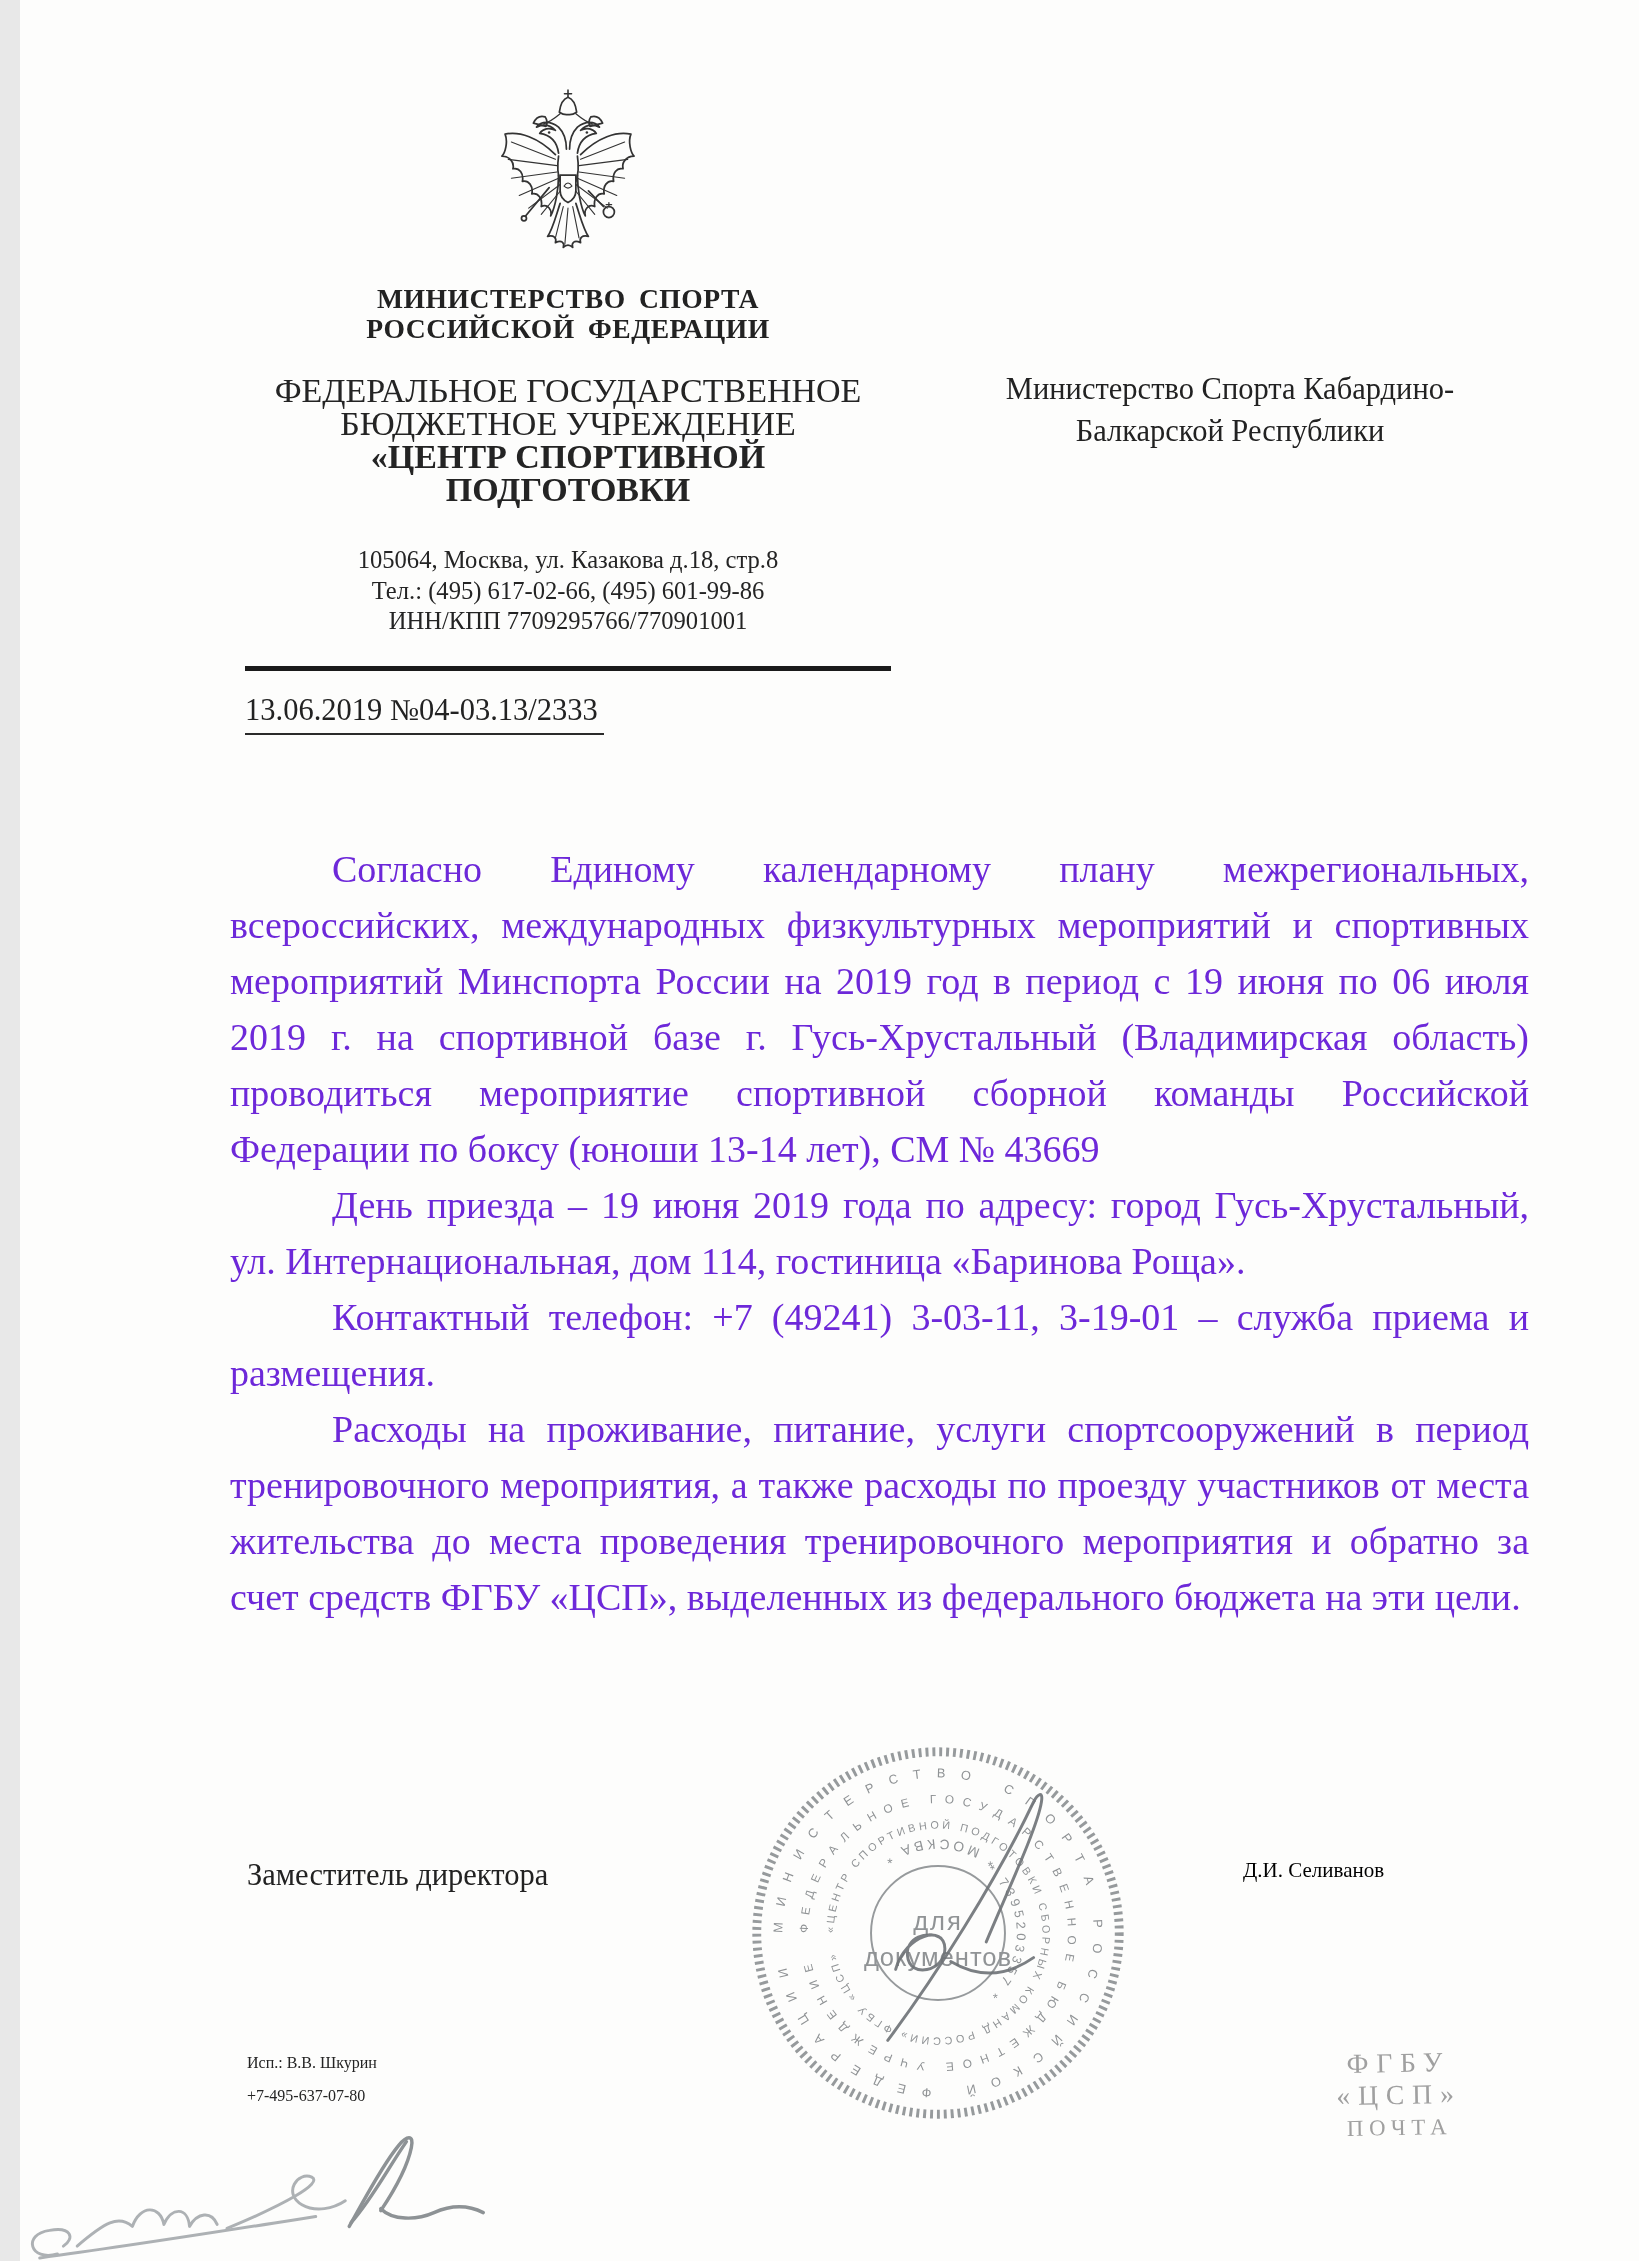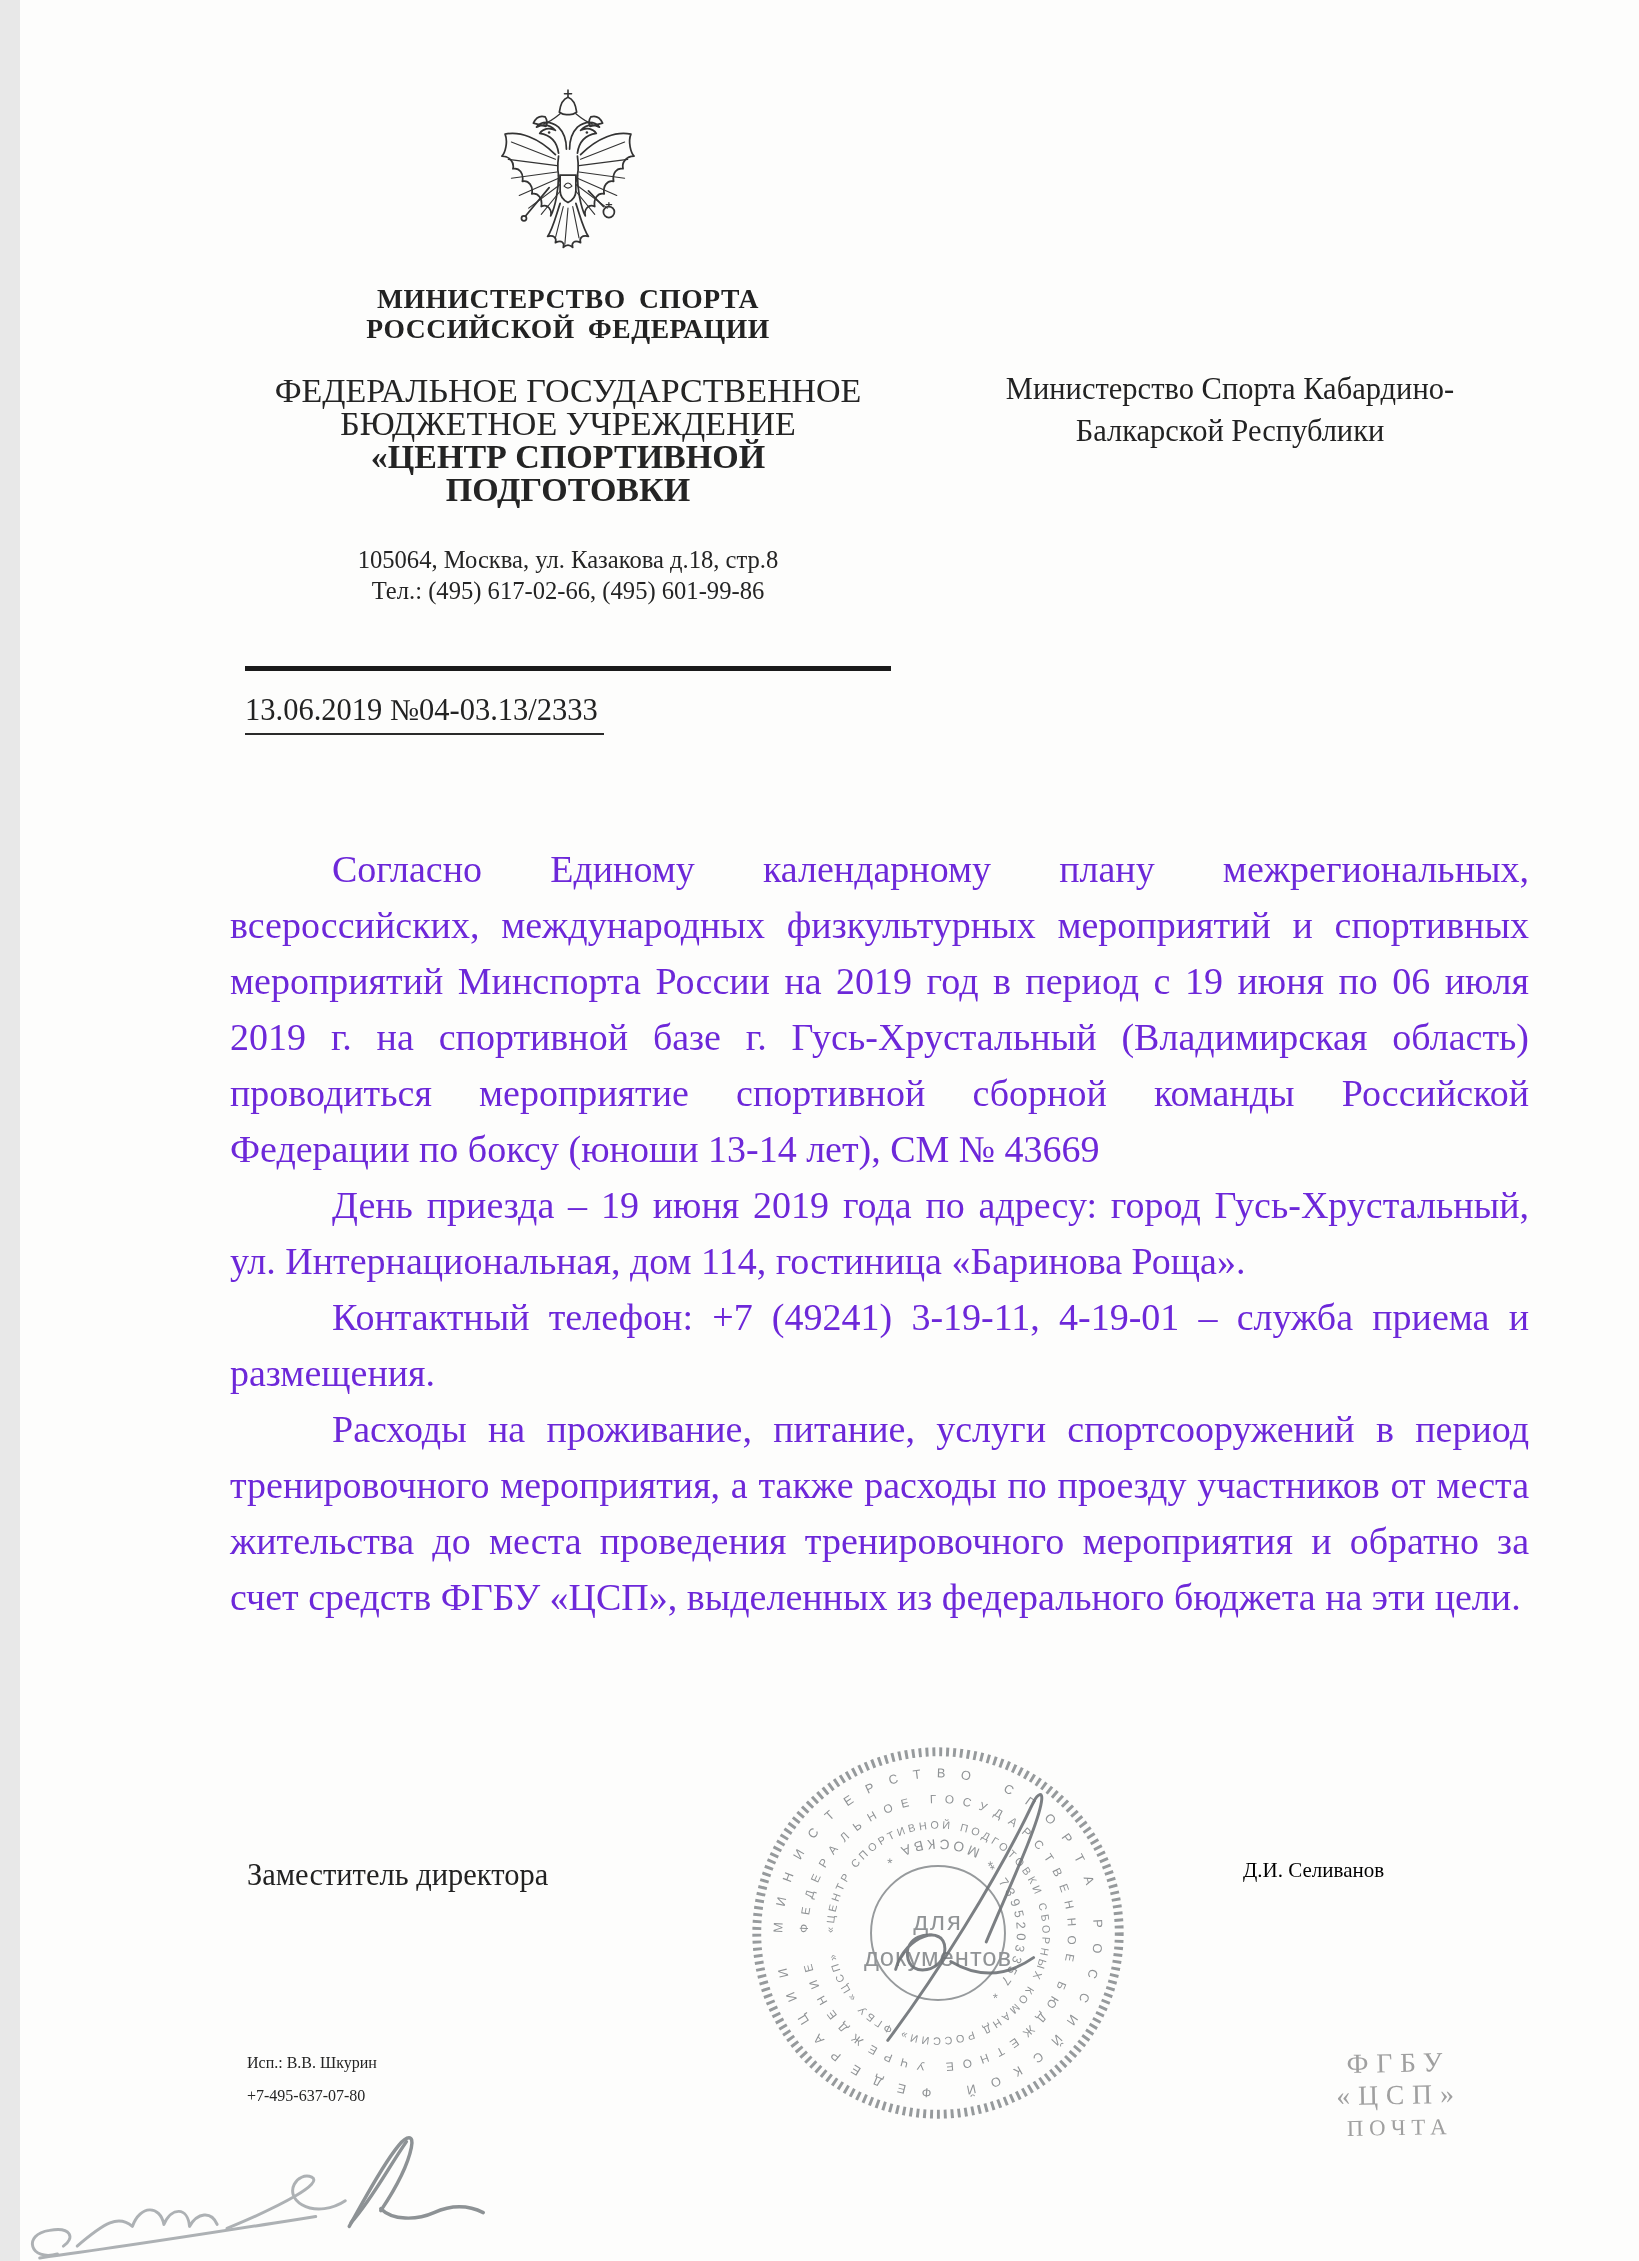--- a/index.html
+++ b/index.html
@@ -117,35 +117,36 @@
 
     <div class="org">
       <div>ФЕДЕРАЛЬНОЕ ГОСУДАРСТВЕННОЕ</div>
       <div>БЮДЖЕТНОЕ УЧРЕЖДЕНИЕ</div>
       <div class="b">«ЦЕНТР СПОРТИВНОЙ ПОДГОТОВКИ</div>
     </div>
 
     <div class="address">
       <div>105064, Москва, ул. Казакова д.18, стр.8</div>
       <div>Тел.: (495) 617-02-66, (495) 601-99-86</div>
+      <div>ИНН/КПП 7709295766/770901001</div>
     </div>
   </div>
 
   <div class="recipient">
     <div>Министерство Спорта Кабардино-</div>
     <div>Балкарской Республики</div>
   </div>
 
   <div class="rule"></div>
   <div class="reference">13.06.2019 №04-03.13/2333</div>
 
   <div class="body-text">
     <p>Согласно Единому календарному плану межрегиональных, всероссийских, международных физкультурных мероприятий и спортивных мероприятий Минспорта России на 2019 год в период с 19 июня по 06 июля 2019 г.  на спортивной базе г. Гусь-Хрустальный (Владимирская область) проводиться мероприятие спортивной сборной команды Российской Федерации по боксу (юноши 13-14 лет), СМ № 43669</p>
     <p>День приезда – 19 июня 2019 года по адресу: город Гусь-Хрустальный, ул. Интернациональная, дом 114, гостиница «Баринова Роща».</p>
-    <p>Контактный телефон: +7 (49241) 3-19-11, 4-19-01 – служба приема и размещения.</p>
+    <p>Контактный телефон: +7 (49241) 3-03-11, 3-19-01 – служба приема и размещения.</p>
     <p>Расходы на проживание, питание, услуги спортсооружений в период тренировочного мероприятия, а также расходы по проезду участников от места жительства до места проведения тренировочного мероприятия и обратно за счет средств ФГБУ «ЦСП», выделенных из федерального бюджета на эти цели.</p>
   </div>
 
   <div class="sig-title">Заместитель директора</div>
   <div class="sig-name">Д.И. Селиванов</div>
 
   <svg class="stamp-svg" width="392" height="392" viewBox="0 0 398 398">
     <defs>
       <path id="rp1" d="M41 199 a158 158 0 1 1 316 0 a158 158 0 1 1 -316 0"></path>
       <path id="rp2" d="M67 199 a132 132 0 1 1 264 0 a132 132 0 1 1 -264 0"></path>

